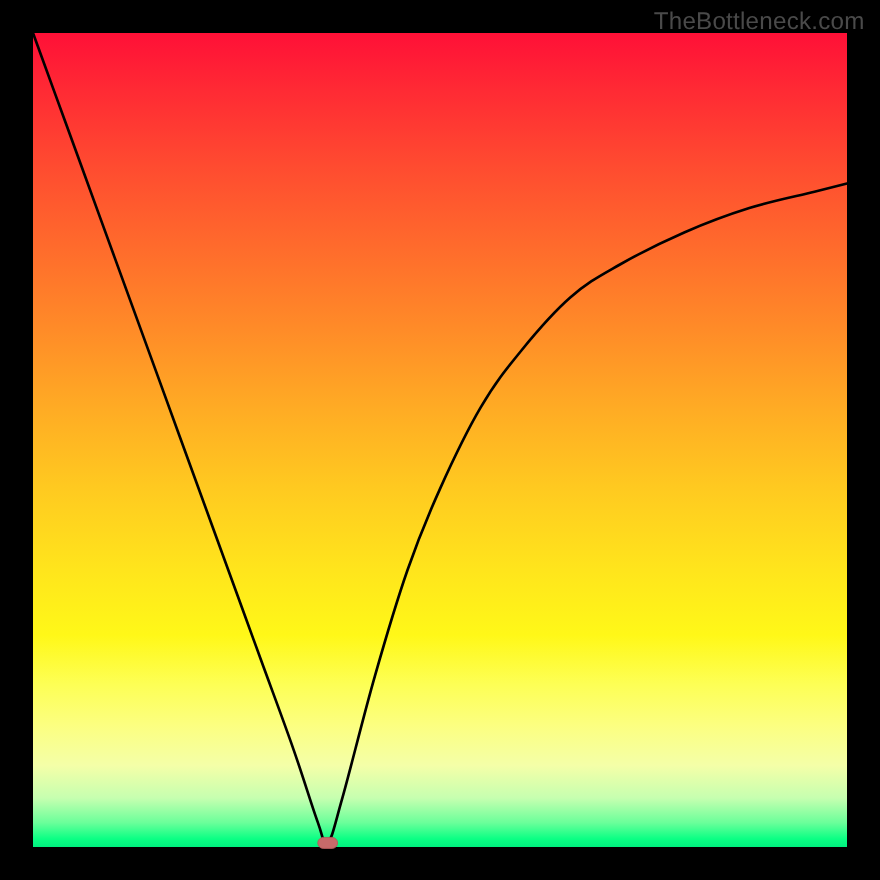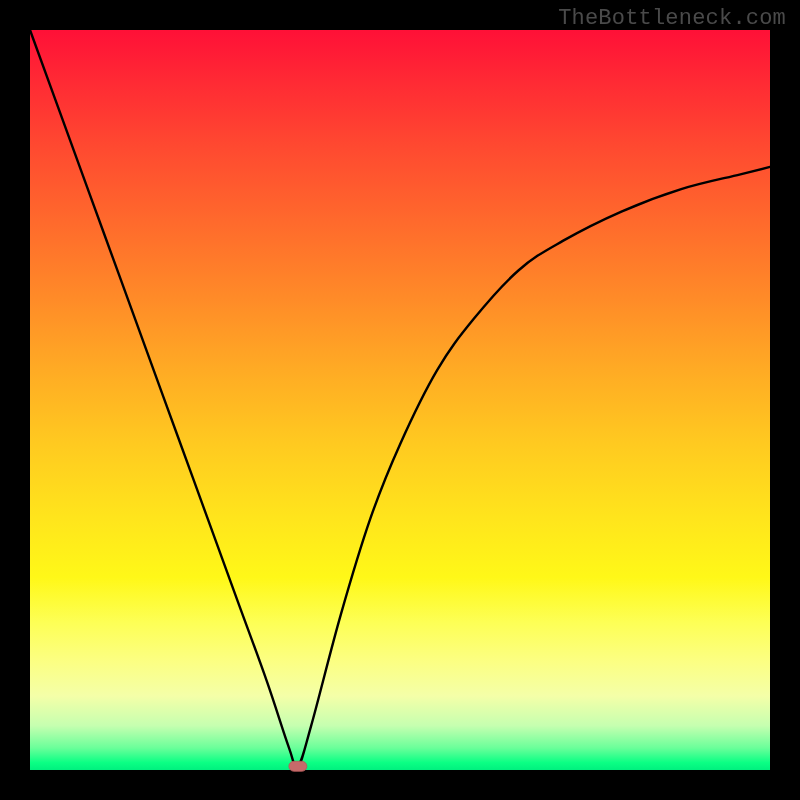--- a/index.html
+++ b/index.html
@@ -17,21 +17,20 @@
     height: 800px;
   }
   .watermark {
     position: absolute;
     top: 6px;
     right: 14px;
     color: #4a4a4a;
     font-size: 22px;
     font-weight: 400;
     letter-spacing: 0.2px;
-    font-family: Liberation Mono, monospace;
   }
   .plot-area {
     position: absolute;
     left: 30px;
     top: 30px;
     width: 740px;
     height: 740px;
   }
   .gradient-bg {
     position: absolute;

